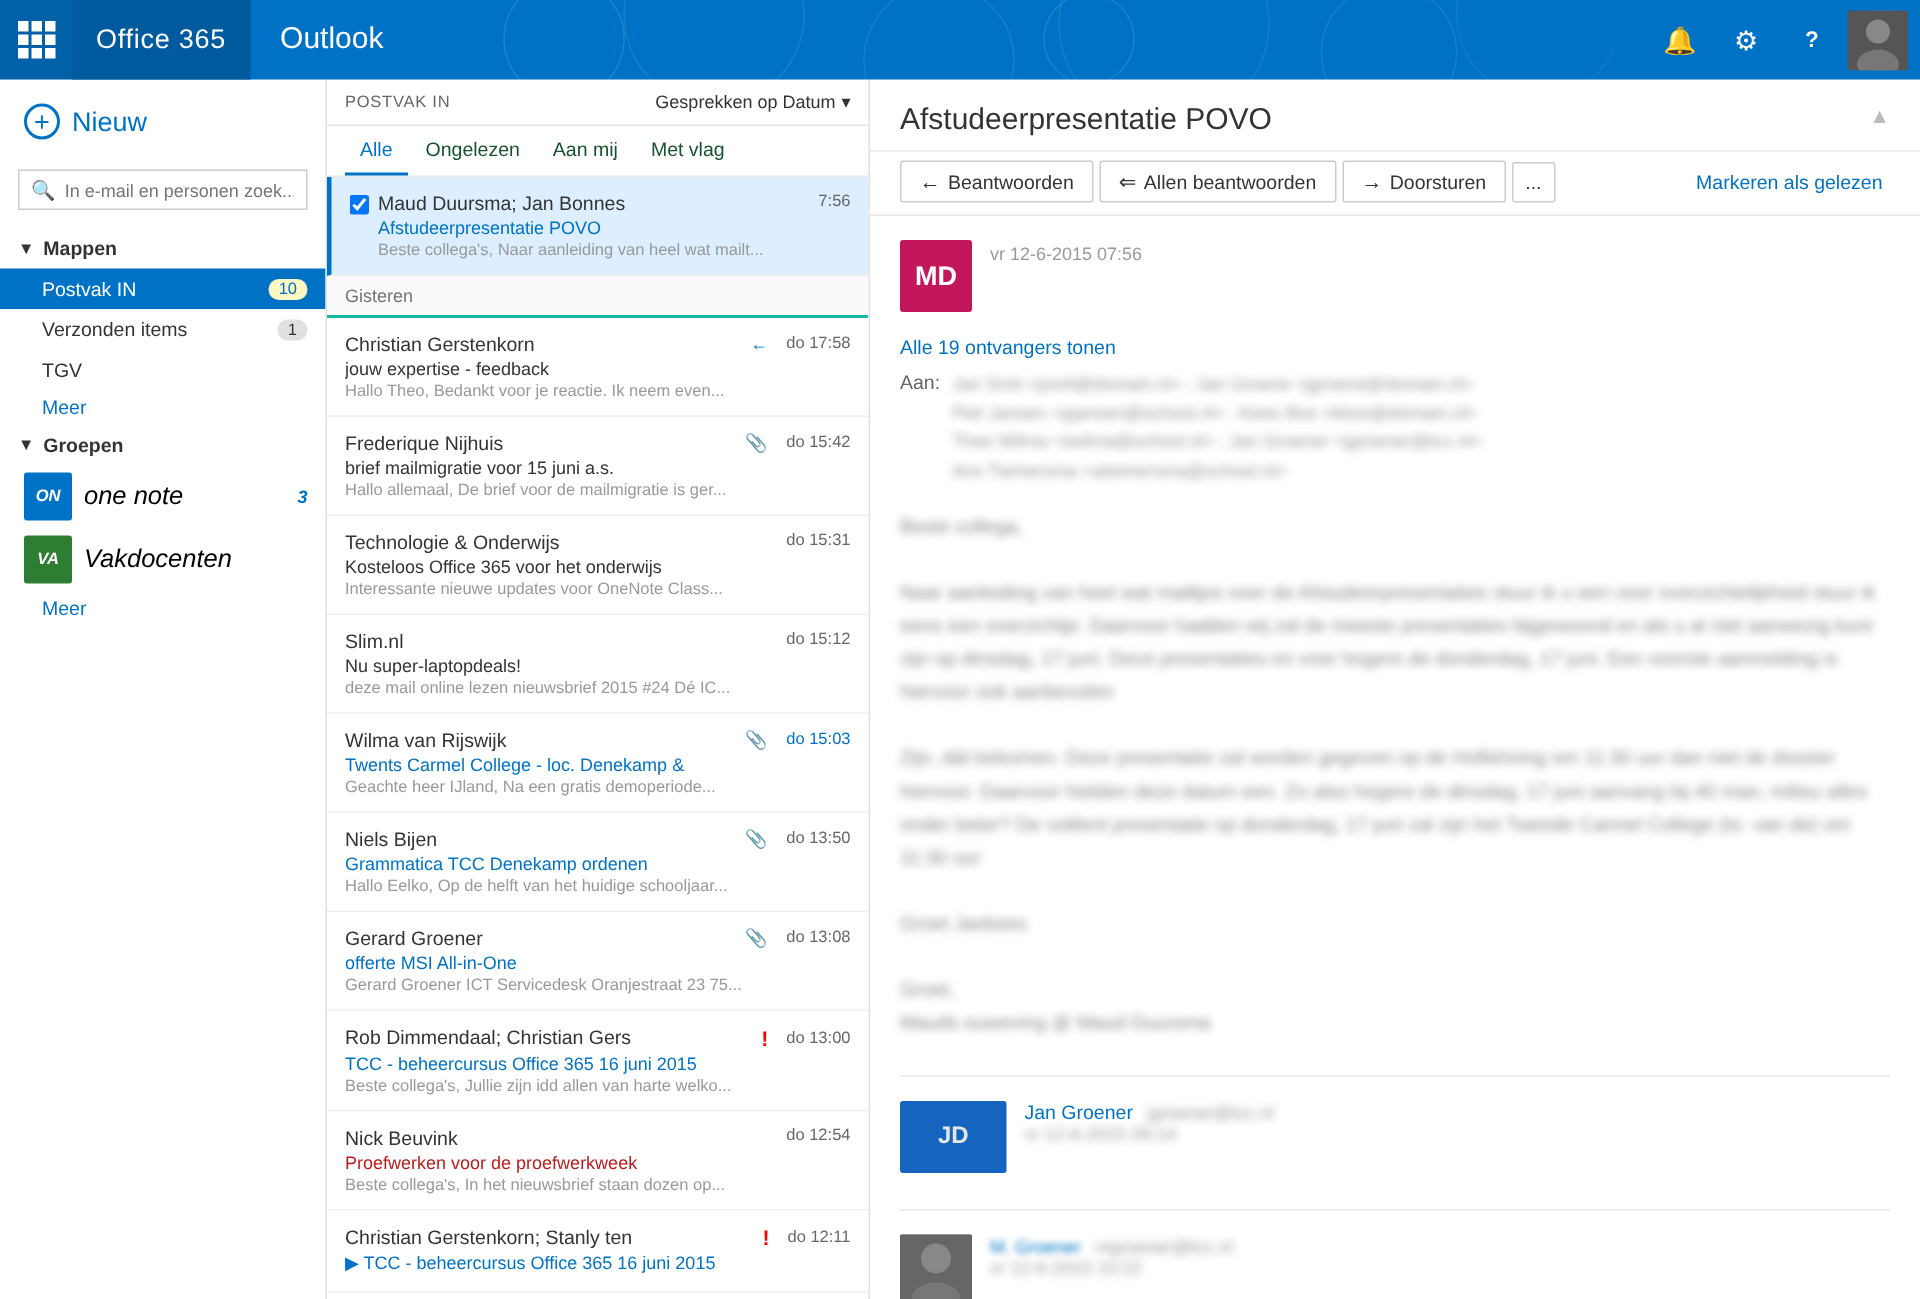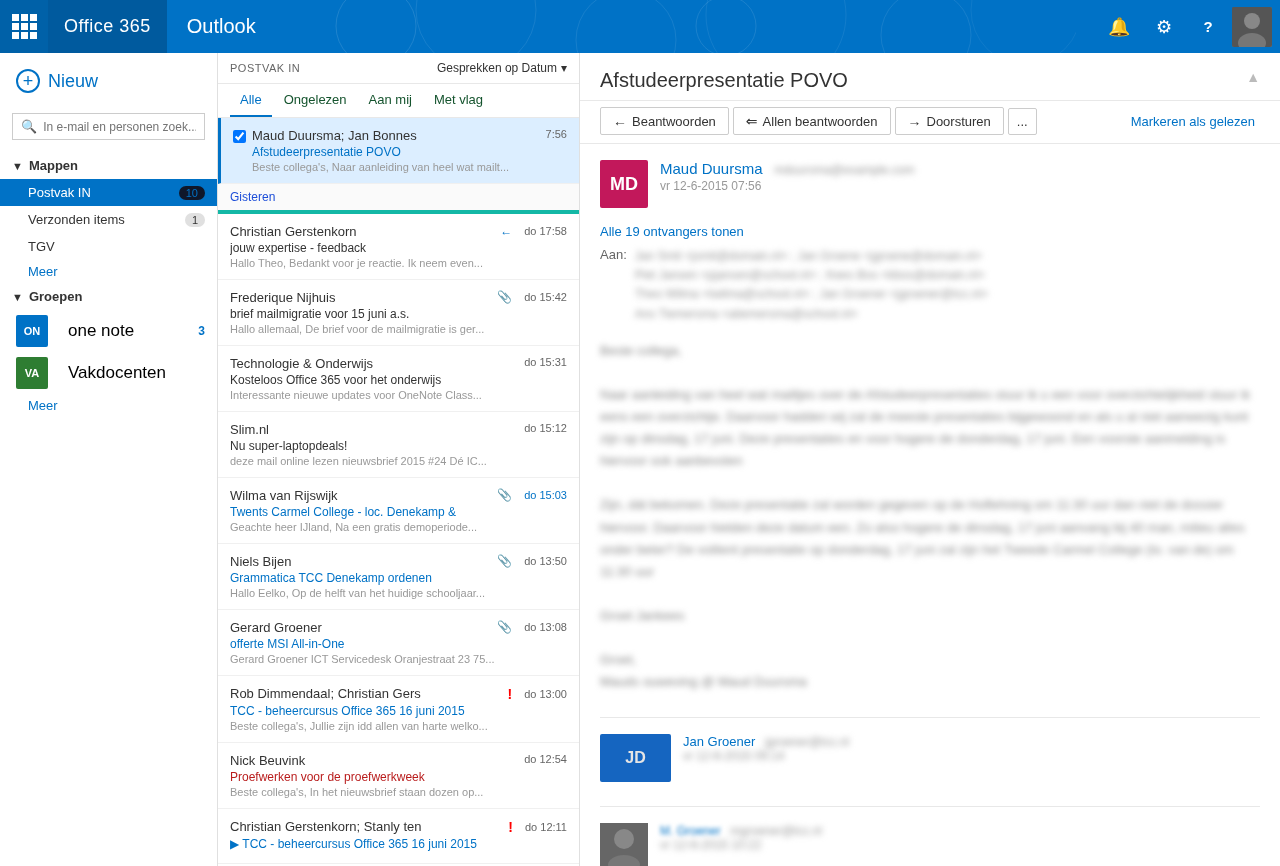--- a/index.html
+++ b/index.html
@@ -170,37 +170,38 @@
     .sidebar-item-badge {
       background: #0072c6;
       color: white;
       border-radius: 10px;
       padding: 1px 7px;
       font-size: 11px;
       min-width: 20px;
       text-align: center;
     }
     .sidebar-item.active .sidebar-item-badge {
-      background: #0f172a;
+      background: #fef9c3;
       color: #0072c6;
     }
 
     .sidebar-more {
       padding: 4px 12px 4px 28px;
       color: #0072c6;
       cursor: pointer;
       font-size: 13px;
     }
 
     .group-item {
       display: flex;
       align-items: center;
       padding: 5px 12px 5px 16px;
       cursor: pointer;
-      gap: 20px;
+      gap: 8px;
+      font-style: italic;
     }
     .group-badge {
       width: 32px;
       height: 32px;
       border-radius: 2px;
       display: flex;
       align-items: center;
       justify-content: center;
       color: white;
       font-size: 11px;
@@ -288,23 +289,23 @@
       align-items: center;
       gap: 4px;
     }
     .reply-icon { color: #0072c6; font-size: 12px; }
     .attach-icon { color: #666; font-size: 12px; }
     .flag-icon { color: red; font-size: 14px; font-weight: bold; }
 
     .date-separator {
       padding: 6px 12px;
       font-size: 12px;
-      color: #1d4ed8;
+      color: #737373;
       background: #fafafa;
-      border-bottom: 4px solid #14b8a6;
+      border-bottom: 2px solid #14b8a6;
     }
 
     
     .email-detail {
       flex: 1;
       background: white;
       display: flex;
       flex-direction: column;
       overflow: hidden;
     }
@@ -737,26 +738,20 @@
       </button>
     </div>
 
     <div class="email-body">
 
       <div class="email-from-row">
         <div class="avatar-md">
           <span>MD</span>
         </div>
         <div class="from-info">
-          <div>
-            <span class="from-name">Maud Duursma</span>
-            <span class="from-email">
-              <span class="blurred-text">mduursma@example.com</span>
-            </span>
-          </div>
           <div class="from-date">vr 12-6-2015 07:56</div>
         </div>
       </div>
 
       <div class="show-recipients">Alle 19 ontvangers tonen</div>
 
       <div class="to-row">
         <span class="to-label">Aan:</span>
         <div class="to-content">
           <div><span class="blurred-text">Jan Smit &lt;jsmit@domain.nl&gt;</span> <span class="blurred-text">; Jan Groene &lt;jgroene@domain.nl&gt;</span></div>

